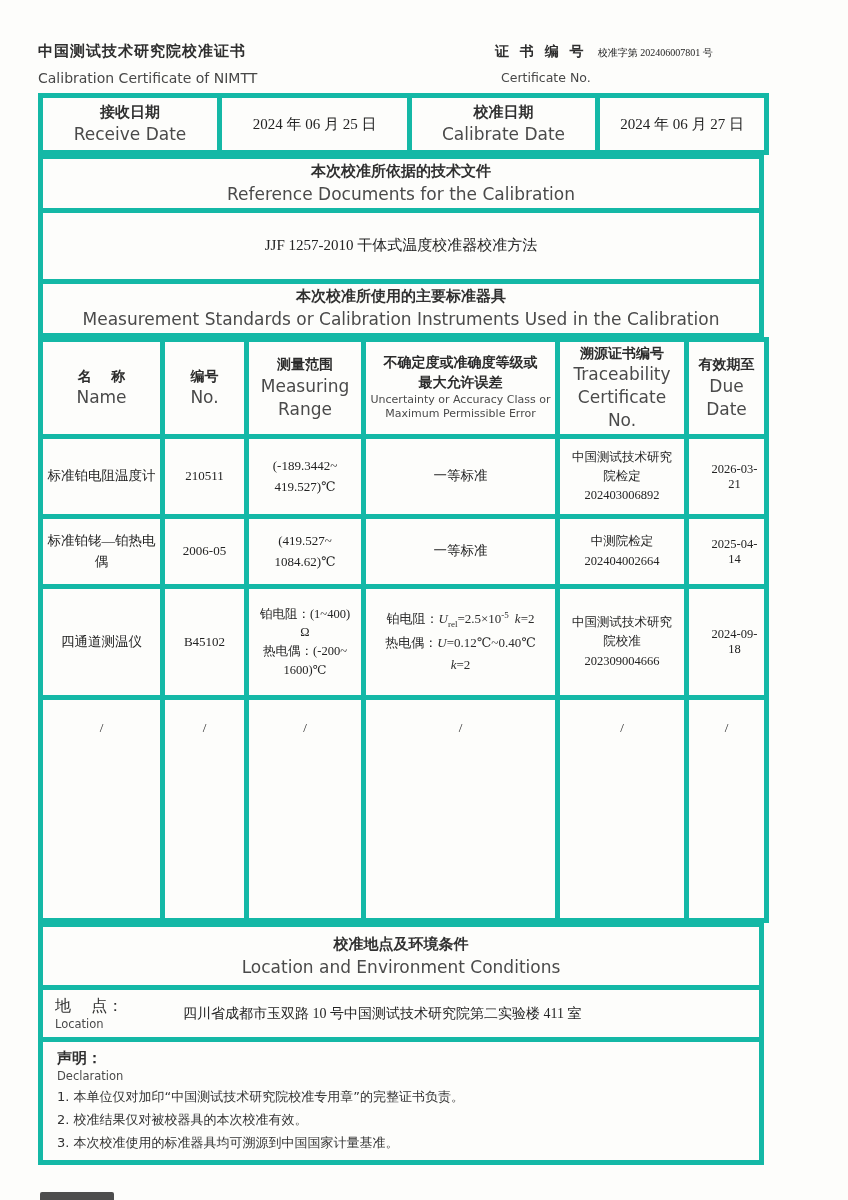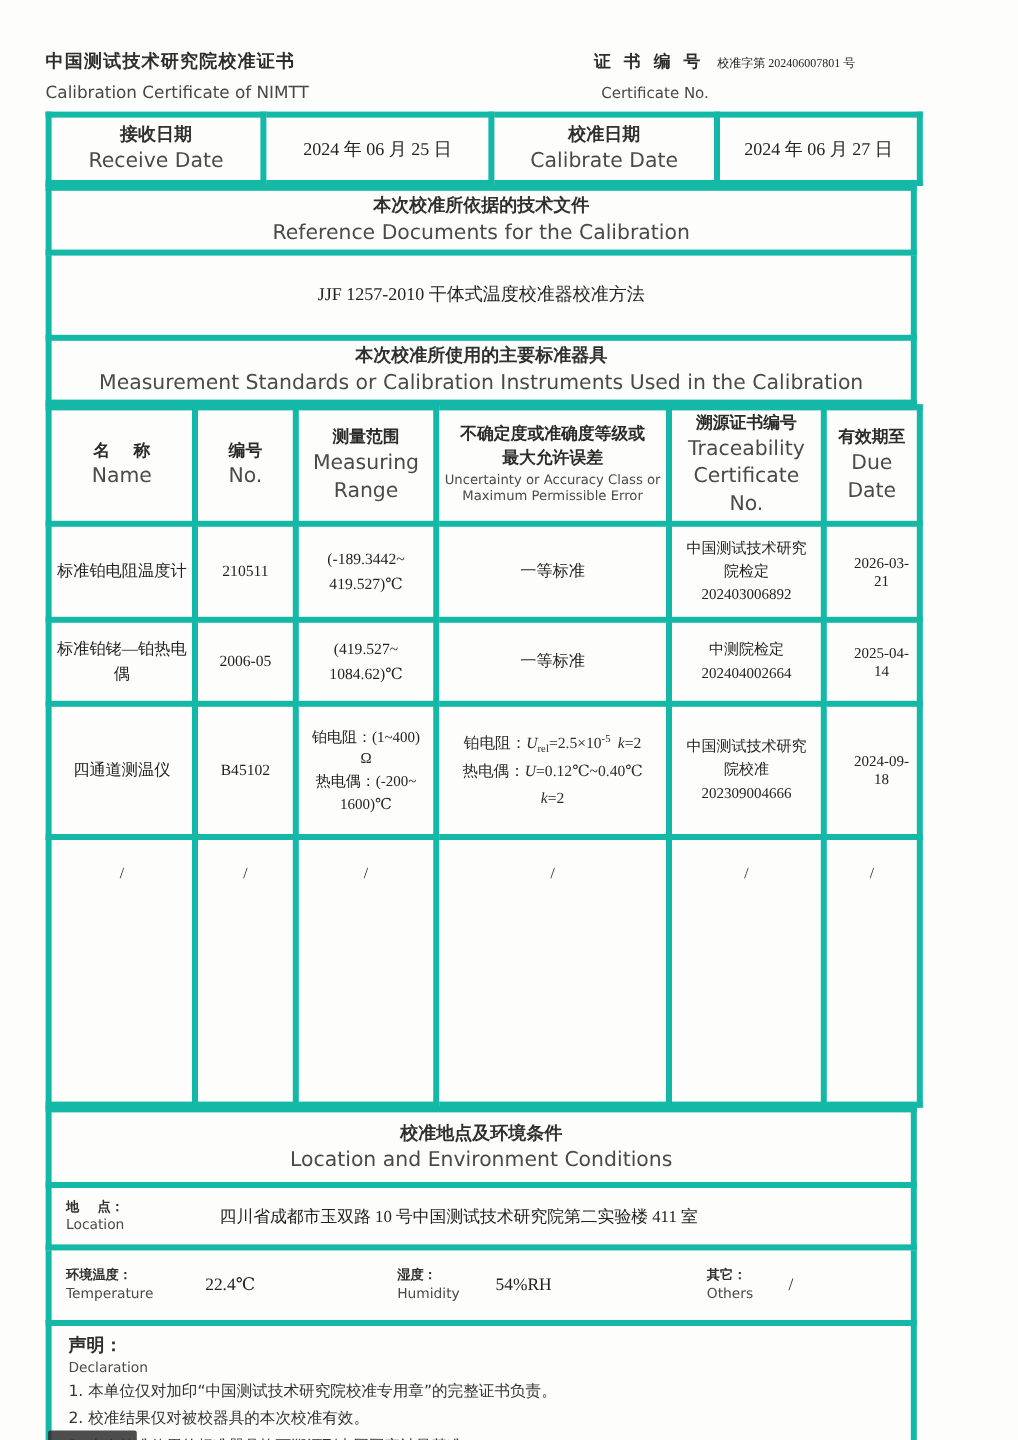--- a/index.html
+++ b/index.html
@@ -47,21 +47,21 @@
   .cell-cn{font-size:13.5px;line-height:1.55;}
   .thead-cn{font-size:14px;font-weight:600;line-height:1.4;}
   .data{font-size:13px;line-height:1.6;}
   .due{font-size:12.5px;padding-left:20px;}
   .u-cell .u-line{text-align:center;font-size:13px;line-height:1.7;font-family:"Liberation Serif","DejaVu Serif",serif;}
   .u-cell i{font-family:"Liberation Serif","DejaVu Serif",serif;}
   .u-cell sub,.u-cell sup{font-size:9px;}
   .kgap{margin-left:6px;}
   
   .label-stack{display:inline-block;text-align:left;}
-  .label-stack .l-cn{font-size:11px;font-weight:700;color:#303030;line-height:1.3;}
+  .label-stack .l-cn{font-size:16px;font-weight:400;color:#303030;line-height:1.3;}
   .label-stack .l-en{font-size:11.5px;color:#4a4a4a;line-height:1.3;}
   .flexrow{display:flex;align-items:center;padding:3px 8px;}
   .loc-value{font-size:14px;margin-left:16px;}
   .env-value{font-size:14.5px;}
   
   .decl-pad{padding:4px 10px;}
   .decl-title{font-size:15px;font-weight:600;color:#2e2e2e;line-height:1.4;}
   .decl-en{font-size:11.5px;color:#4a4a4a;line-height:1.3;margin-bottom:2px;}
   .decl-item{font-size:13px;color:#333;line-height:1.75;}
   
@@ -246,41 +246,20 @@
       <td>
         <div class="flexrow">
           <span class="label-stack" style="width:112px;">
             <span class="l-cn prew" style="display:block;">地    点：</span>
             <span class="l-en" style="display:block;">Location</span>
           </span>
           <span class="serif loc-value">四川省成都市玉双路 10 号中国测试技术研究院第二实验楼 411 室</span>
         </div>
       </td>
     </tr>
-    <tr class="h-envrow">
-      <td>
-        <div class="flexrow">
-          <span class="label-stack" style="width:116px;">
-            <span class="l-cn" style="display:block;">环境温度：</span>
-            <span class="l-en" style="display:block;">Temperature</span>
-          </span>
-          <span class="serif env-value" style="width:160px;">22.4℃</span>
-          <span class="label-stack" style="width:82px;">
-            <span class="l-cn" style="display:block;">湿度：</span>
-            <span class="l-en" style="display:block;">Humidity</span>
-          </span>
-          <span class="serif env-value" style="width:176px;">54%RH</span>
-          <span class="label-stack" style="width:68px;">
-            <span class="l-cn" style="display:block;">其它：</span>
-            <span class="l-en" style="display:block;">Others</span>
-          </span>
-          <span class="serif env-value">/</span>
-        </div>
-      </td>
-    </tr>
     <tr class="h-decl">
       <td>
         <div class="decl-pad">
           <div class="decl-title">声明：</div>
           <div class="decl-en">Declaration</div>
           <div class="decl-item">1. 本单位仅对加印“中国测试技术研究院校准专用章”的完整证书负责。</div>
           <div class="decl-item">2. 校准结果仅对被校器具的本次校准有效。</div>
           <div class="decl-item">3. 本次校准使用的标准器具均可溯源到中国国家计量基准。</div>
         </div>
       </td>

